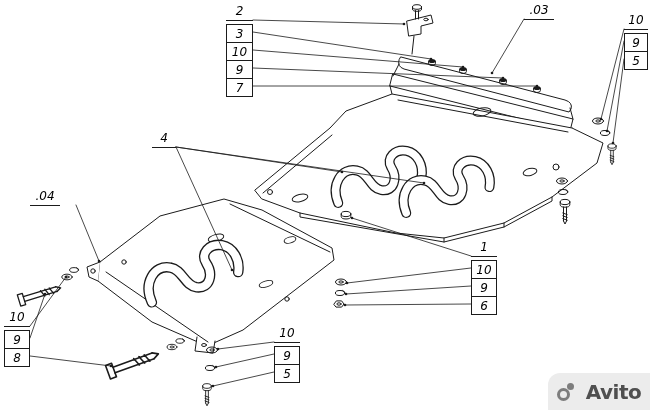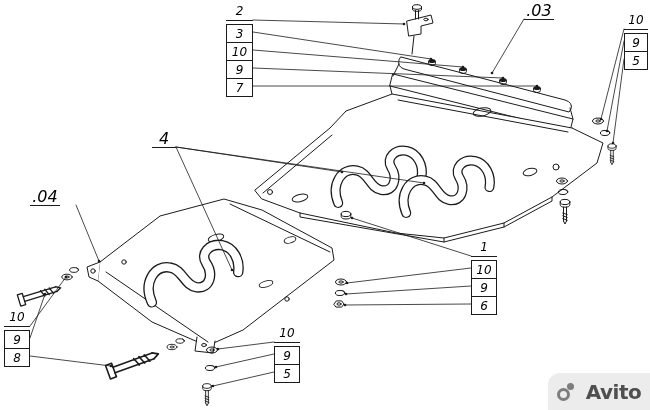--- a/index.html
+++ b/index.html
@@ -13,21 +13,21 @@
   .si{stroke:#fff;stroke-width:7.5}
   .leaders{stroke-width:0.8}
   .leaders circle{fill:#1b1b1b;stroke:none}
 
   .stack{position:absolute;z-index:3}
   .hdr{font-style:italic;font-size:12px;line-height:15px;height:16px;text-align:center;
        border-bottom:1px solid #1b1b1b;margin-bottom:3px}
   .cell{font-style:italic;font-size:12px;height:17px;display:flex;align-items:center;
         justify-content:center;border:1px solid #1b1b1b;background:#fff}
   .cell + .cell{margin-top:-1px}
-  .plain{position:absolute;z-index:3;font-style:italic;font-size:16px;line-height:15px;
+  .plain{position:absolute;z-index:3;font-style:italic;font-size:12px;line-height:15px;
          text-align:center;border-bottom:1px solid #1b1b1b;padding-bottom:1px}
 
   .watermark{position:absolute;right:0;bottom:0;width:102px;height:37px;background:#ececec;
              border-top-left-radius:12px;display:flex;align-items:center;justify-content:center;
              gap:11px;z-index:5}
   .wm-icon{position:relative;width:18px;height:18px}
   .wm-icon .ring{position:absolute;left:0;bottom:0;width:13px;height:13px;box-sizing:border-box;
                  border:3px solid #7d7d7d;border-radius:50%}
   .wm-icon .dot{position:absolute;right:1px;top:0;width:7px;height:7px;background:#7d7d7d;
                 border-radius:50%}

